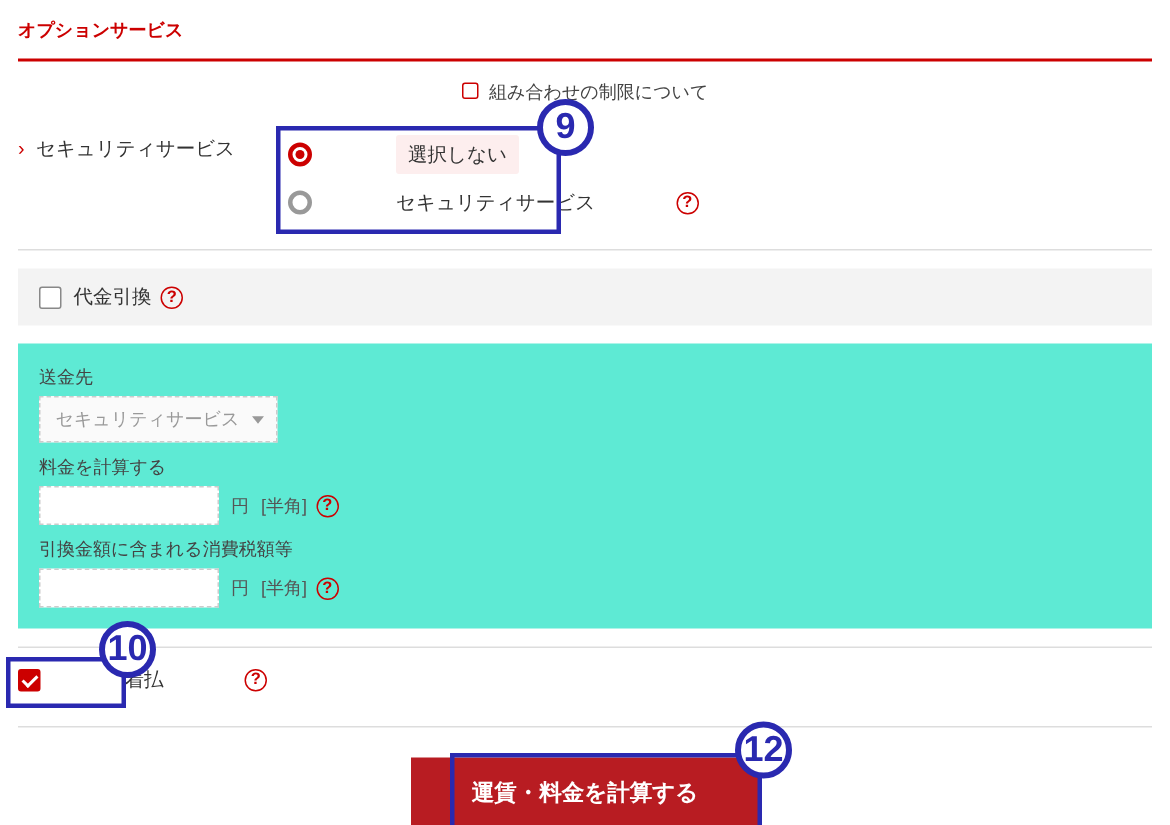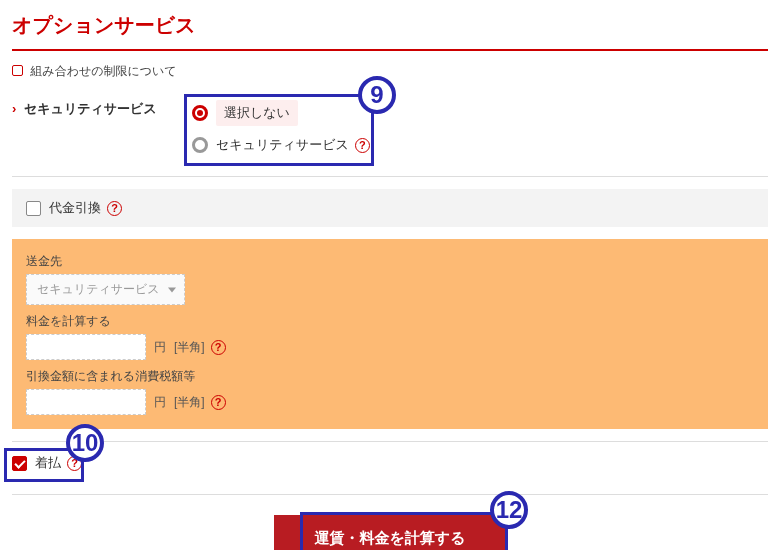--- a/index.html
+++ b/index.html
@@ -7,31 +7,31 @@
     margin: 0;
     font-family: "Hiragino Kaku Gothic ProN", "メイリオ", Meiryo, sans-serif;
     font-size: 13px;
     color: #333;
     background: #fff;
     width: 780px;
     padding: 12px;
   }
   .page-title {
     color: #c00;
-    font-size: 20px;
+    font-size: 12px;
     font-weight: bold;
     margin: 0 0 10px 0;
   }
   .hr-red {
     border: none;
     border-top: 2px solid #c00;
     margin: 0 0 12px 0;
   }
   .top-note {
-    text-align: left;
+    text-align: center;
     margin-bottom: 8px;
   }
   .top-note a {
     color: #444;
     text-decoration: none;
     font-size: 12px;
   }
   .note-icon {
     display: inline-block;
     width: 11px; height: 11px;
@@ -55,33 +55,34 @@
   .section {
     display: flex;
     border-bottom: 1px solid #ddd;
     padding: 12px 0;
   }
   .section:last-of-type { border-bottom: none; }
   .section-title {
     width: 180px;
     flex-shrink: 0;
     font-size: 13px;
-    font-weight: bold;
+    font-weight: normal;
   }
   .section-title .caret {
     color: #c00;
     margin-right: 4px;
   }
   .section-body {
     flex: 1;
   }
   .radio-row, .checkbox-row {
     display: flex;
     align-items: center;
     margin-bottom: 10px;
+    gap: 48px;
   }
   .radio-row:last-child { margin-bottom: 0; }
   .radio-outer {
     width: 16px; height: 16px;
     border-radius: 50%;
     border: 3px solid #999;
     margin-right: 8px;
     display: flex; align-items: center; justify-content: center;
     background: #fff;
     cursor: pointer;
@@ -130,21 +131,21 @@
     border: 1.5px solid #c00;
     border-radius: 50%;
     color: #c00;
     font-size: 11px;
     align-items: center; justify-content: center;
     margin-left: 6px;
     cursor: pointer;
     font-weight: bold;
   }
   .gray-block {
-    background: #fdba74;
+    background: #5eead4;
     padding: 14px;
     margin-top: 12px;
   }
   .field-label {
     font-size: 12px;
     color: #444;
     margin: 8px 0 4px 0;
   }
   .field-label:first-child { margin-top: 0; }
   .select-dis {

